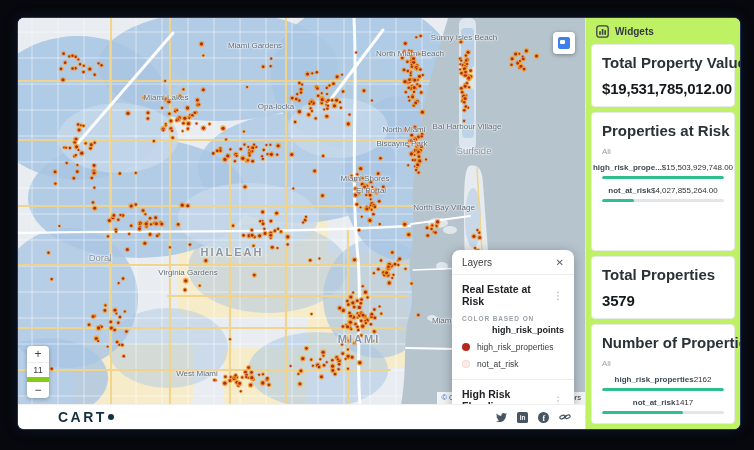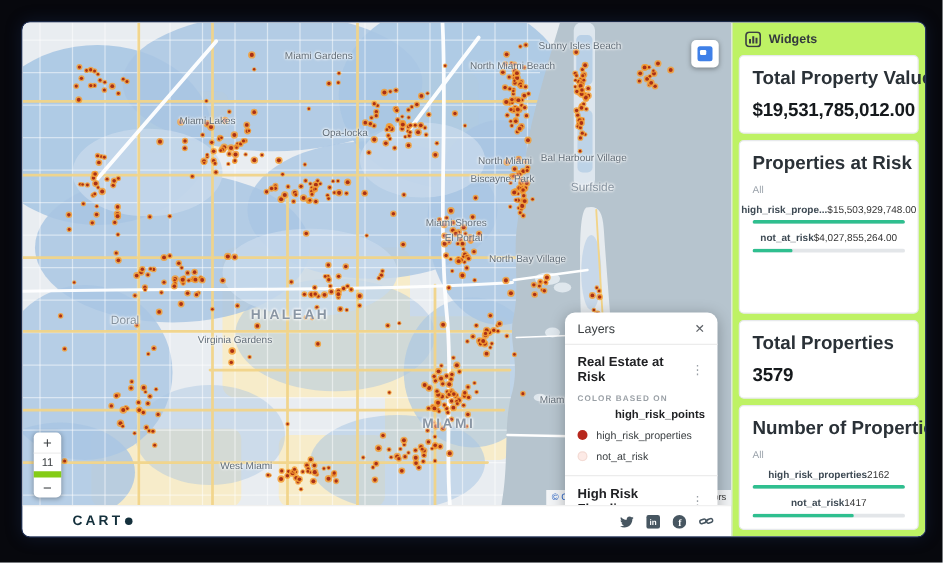--- a/index.html
+++ b/index.html
@@ -45,21 +45,21 @@
   .lp-name{font-size:10.5px;font-weight:bold;color:#202124;}
   .lp-kebab{font-size:10px;color:#9aa0a6;background:none;border:none;cursor:pointer;padding:0 1px;}
   .lp-cbo{font-size:6.5px;letter-spacing:.9px;color:#9aa0a6;margin-top:8px;font-weight:bold;}
   .lp-field{font-size:9px;font-weight:bold;color:#202124;margin-top:3px;text-align:right;}
   .lp-leg{display:flex;align-items:center;gap:7px;margin-top:7px;}
   .lp-dot{width:8px;height:8px;border-radius:50%;flex:0 0 auto;}
   .lp-leg-label{font-size:8.5px;color:#3c4043;}
   
   .strip{height:24px;background:#fff;border-top:1px solid #f0f0f0;display:flex;align-items:center;
     justify-content:space-between;padding:0 14px 0 40px;}
-  .carto-logo{display:flex;align-items:center;font-size:11px;font-weight:bold;letter-spacing:2.5px;color:#14303c;cursor:pointer;}
+  .carto-logo{display:flex;align-items:center;font-size:14px;font-weight:bold;letter-spacing:2.5px;color:#14303c;cursor:pointer;}
   .logo-dot{width:6px;height:6px;border-radius:50%;background:#14303c;margin-left:1px;}
   .social{display:flex;gap:10px;align-items:center;}
   .social a{display:flex;cursor:pointer;}
   
   .sidebar{width:155px;background:#bef264;border-left:1px solid #e2e5e8;display:flex;flex-direction:column;
     padding:0 5px;box-sizing:border-box;}
   .sb-head{height:26px;display:flex;align-items:center;gap:6px;padding-left:5px;flex:0 0 auto;}
   .sb-head-label{font-size:10px;font-weight:bold;color:#33393e;}
   .card{background:#fff;border:1px solid #e7e9ec;border-radius:4px;padding:9px 10px;margin-top:0;box-sizing:border-box;}
   .card + .card{margin-top:5px;}
@@ -1619,21 +1619,21 @@
           <div class="mlabel" style="left: 446px; top: 19px;">Sunny Isles Beach</div>
           <div class="mlabel" style="left: 392px; top: 35px;">North Miami Beach</div>
           <div class="mlabel" style="left: 148px; top: 79px;">Miami Lakes</div>
           <div class="mlabel" style="left: 258px; top: 88px;">Opa-locka</div>
           <div class="mlabel" style="left: 354px; top: 111px; margin-left: 32px;">North Miami</div>
           <div class="mlabel" style="left: 449px; top: 108px;">Bal Harbour Village</div>
           <div class="mlabel" style="left: 384px; top: 125px;">Biscayne Park</div>
           <div class="mlabel md" style="left: 456px; top: 132px;">Surfside</div>
           <div class="mlabel" style="left: 347px; top: 160px;">Miami Shores</div>
           <div class="mlabel" style="left: 353px; top: 172px;">El Portal</div>
-          <div class="mlabel" style="left: 404px; top: 189px;">North Bay Village</div>
+          <div class="mlabel" style="left: 426px; top: 189px;">North Bay Village</div>
           <div class="mlabel lg" style="left: 214px; top: 234px;">HIALEAH</div>
           <div class="mlabel md" style="left: 82px; top: 239px;">Doral</div>
           <div class="mlabel" style="left: 170px; top: 254px;">Virginia Gardens</div>
           <div class="mlabel lg" style="left: 341px; top: 321px;">MIAMI</div>
           <div class="mlabel" style="left: 437px; top: 302px;">Miami Beach</div>
           <div class="mlabel" style="left: 179px; top: 355px;">West Miami</div>
         </div>
 
       <button class="basemap-btn">
         <span class="basemap-ic"></span>

